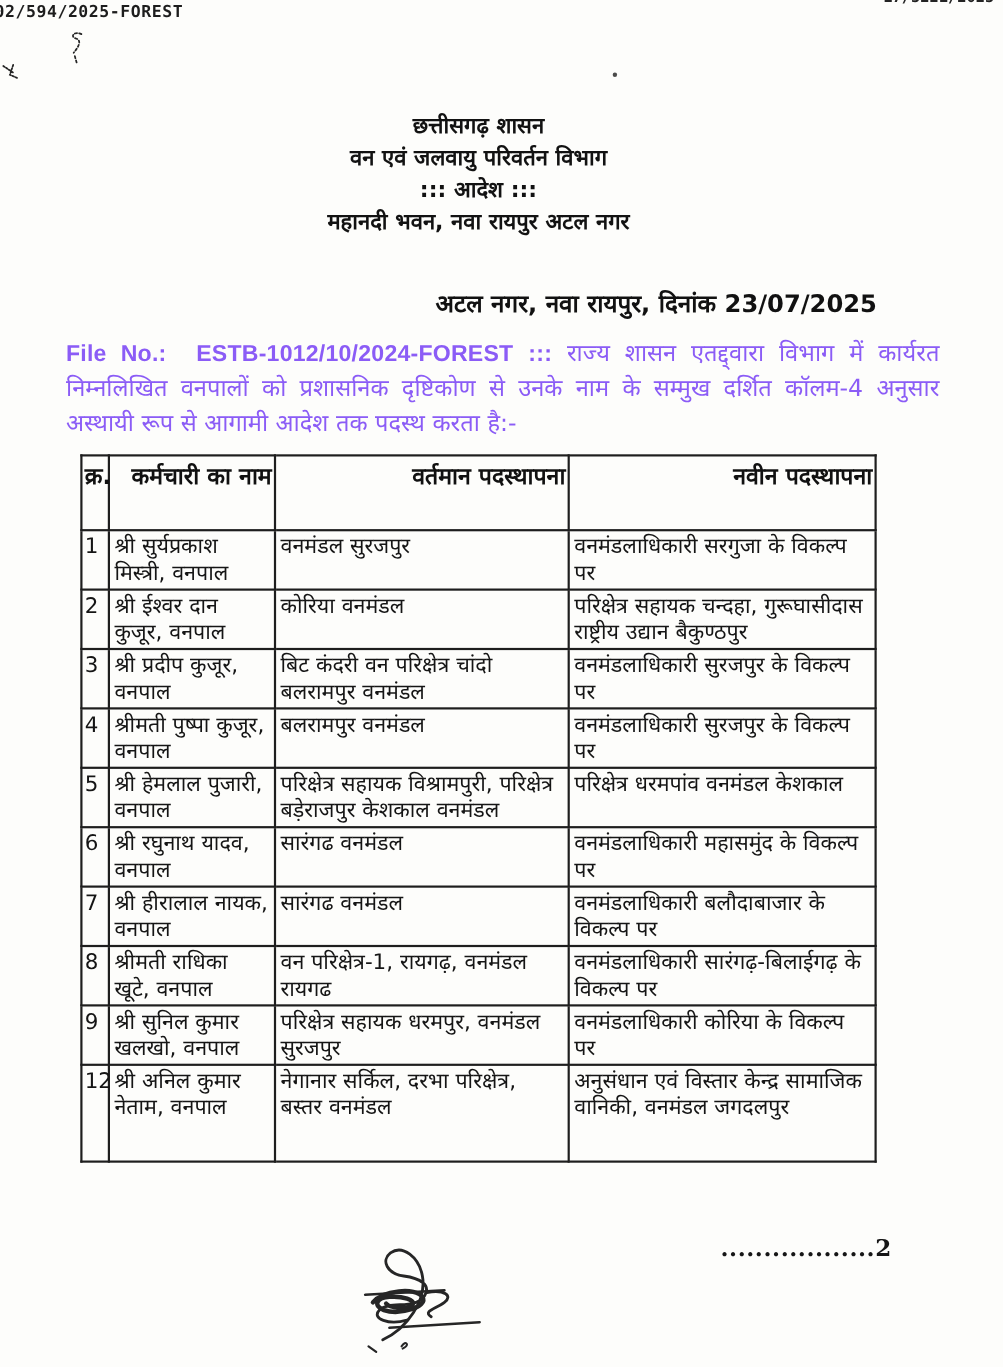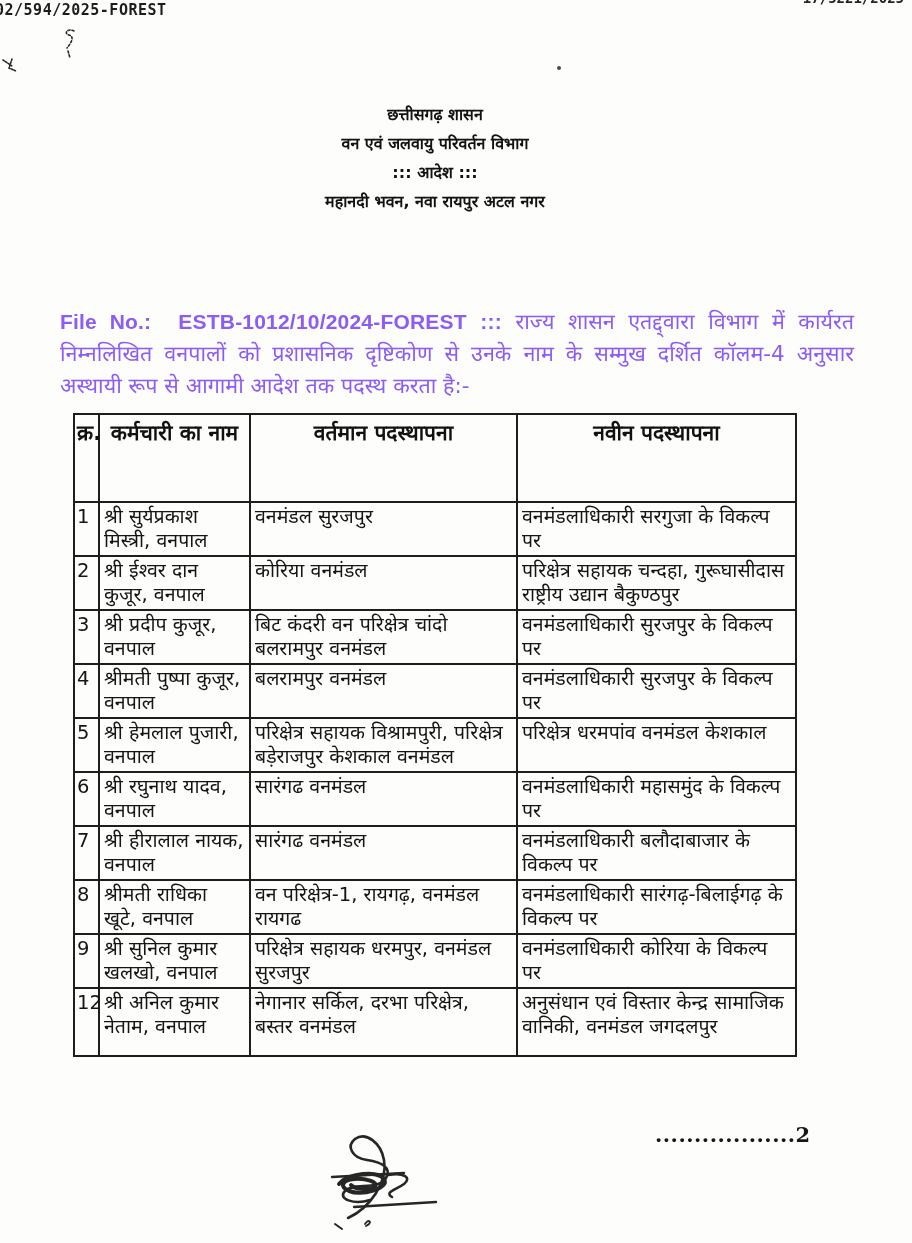--- a/index.html
+++ b/index.html
@@ -31,21 +31,21 @@
   .ref-right-clip span {
     display: block; margin-top: -10px;
     font-family: "DejaVu Sans Mono", "Liberation Mono", monospace;
     font-size: 14px; font-weight: 700; color: #232323; white-space: nowrap;
   }
 
   
   .letterhead {
     position: absolute; top: 100px; left: 0; width: 870px;
     text-align: center; font-weight: 700;
-    font-size: 16px; line-height: 29px; color: #121212;
+    font-size: 20px; line-height: 29px; color: #121212;
   }
   .letterhead div { white-space: nowrap; }
 
   .dateline {
     position: absolute; top: 260px; left: 396px; width: 340px;
     font-size: 22px; font-weight: 700; white-space: nowrap; color: #111;
   }
 
   .file-para {
     position: absolute; top: 306px; left: 60px; width: 794px;
@@ -63,32 +63,32 @@
     position: absolute; top: 413px; left: 73px;
     width: 722px; border-collapse: collapse;
     table-layout: fixed;
     background: transparent;
   }
   table.order, table.order th, table.order td {
     border: 2px solid #1e1e1e;
   }
   table.order th {
     font-size: 21px; font-weight: 700;
-    vertical-align: top; text-align: center;
-    padding: 3px 2px; height: 88px;
+    vertical-align: top; text-align: right;
+    padding: 3px 2px; height: 68px;
     color: #111;
   }
   table.order td {
     font-size: 19.5px; line-height: 24px;
     vertical-align: top; text-align: left;
     padding: 2px 4px; color: #151515;
   }
   table.order td.serial { padding-left: 2px; padding-right: 0; }
   table.order tbody tr { height: 50px; }
-  table.order tbody tr:last-child { height: 68px; }
+  table.order tbody tr:last-child { height: 88px; }
 
   
   .page-ref {
     position: absolute; top: 1122px; left: 655px;
     font-family: "DejaVu Serif", "Liberation Serif", serif;
     font-size: 21px; font-weight: 700; letter-spacing: 0.5px;
     color: #161616; white-space: nowrap;
   }
   .signature {
     position: absolute; top: 1120px; left: 318px;
@@ -121,20 +121,21 @@
   </svg>
   <div class="stray-dot"></div>
 
   <div class="letterhead">
     <div>छत्तीसगढ़ शासन</div>
     <div>वन एवं जलवायु परिवर्तन विभाग</div>
     <div>::: आदेश :::</div>
     <div>महानदी भवन, नवा रायपुर अटल नगर</div>
   </div>
 
+  <div class="dateline">अटल नगर, नवा रायपुर, दिनांक 23/07/2025</div>
 
   <div class="file-para">
     <span class="latin">File No.:</span>&nbsp;&nbsp;<span class="latin">ESTB-1012/10/2024-FOREST</span>
     <span class="latin sep">:::</span>
     <span>राज्य शासन एतद्द्वारा विभाग में कार्यरत निम्नलिखित वनपालों को प्रशासनिक दृष्टिकोण से उनके नाम के सम्मुख दर्शित कॉलम-4 अनुसार अस्थायी रूप से आगामी आदेश तक पदस्थ करता है:-</span>
   </div>
 
   <table class="order">
     <colgroup>
       <col style="width:25px">

